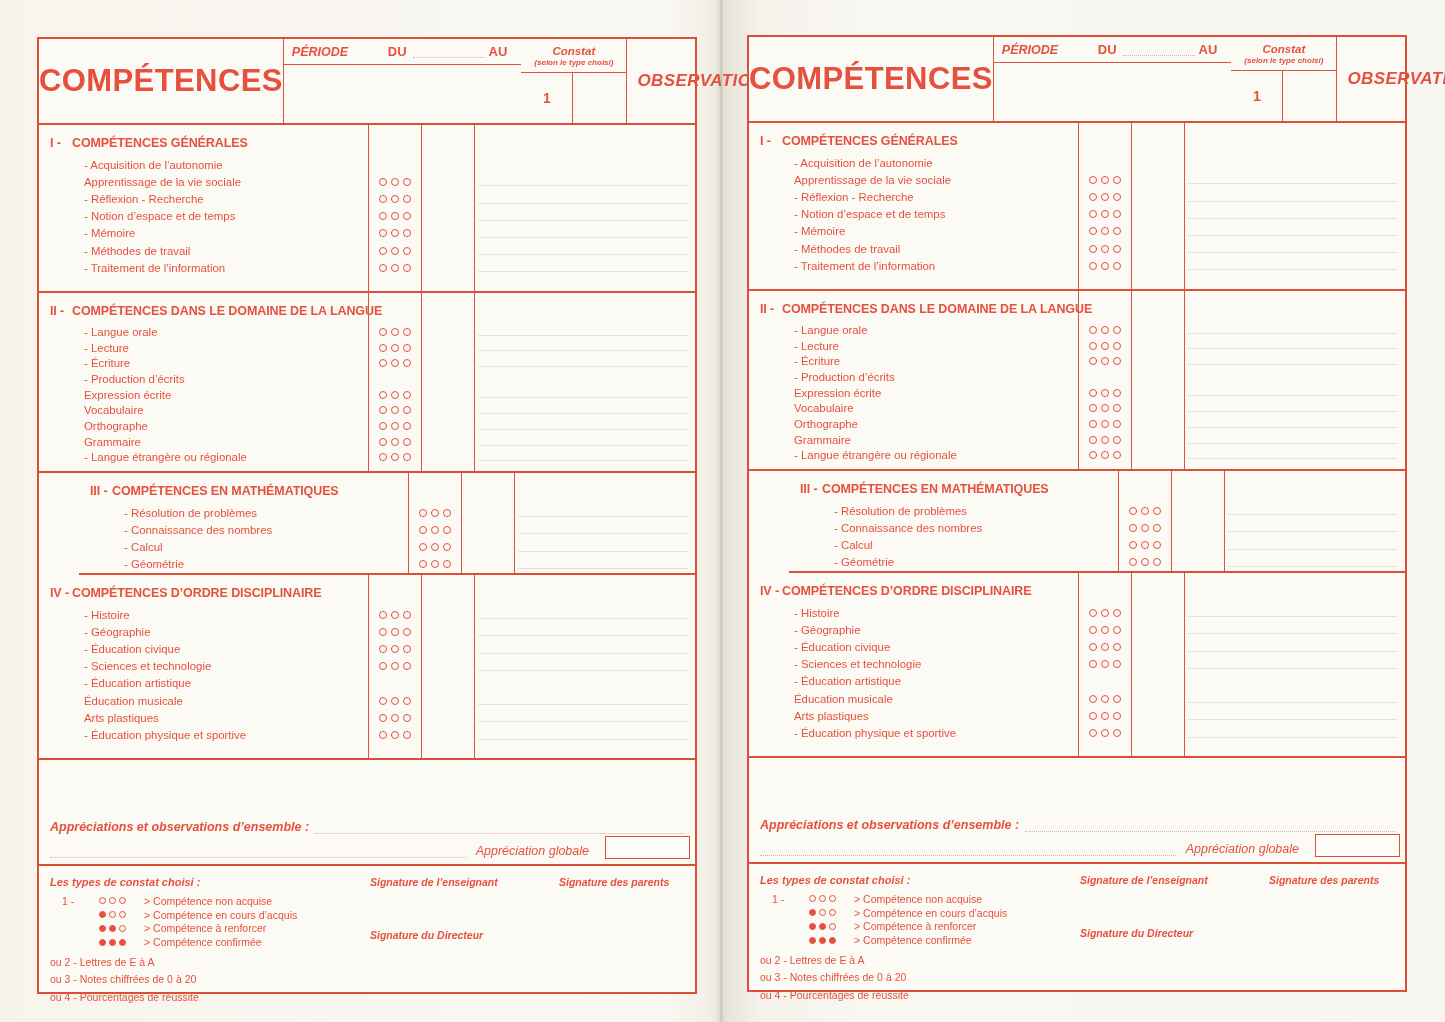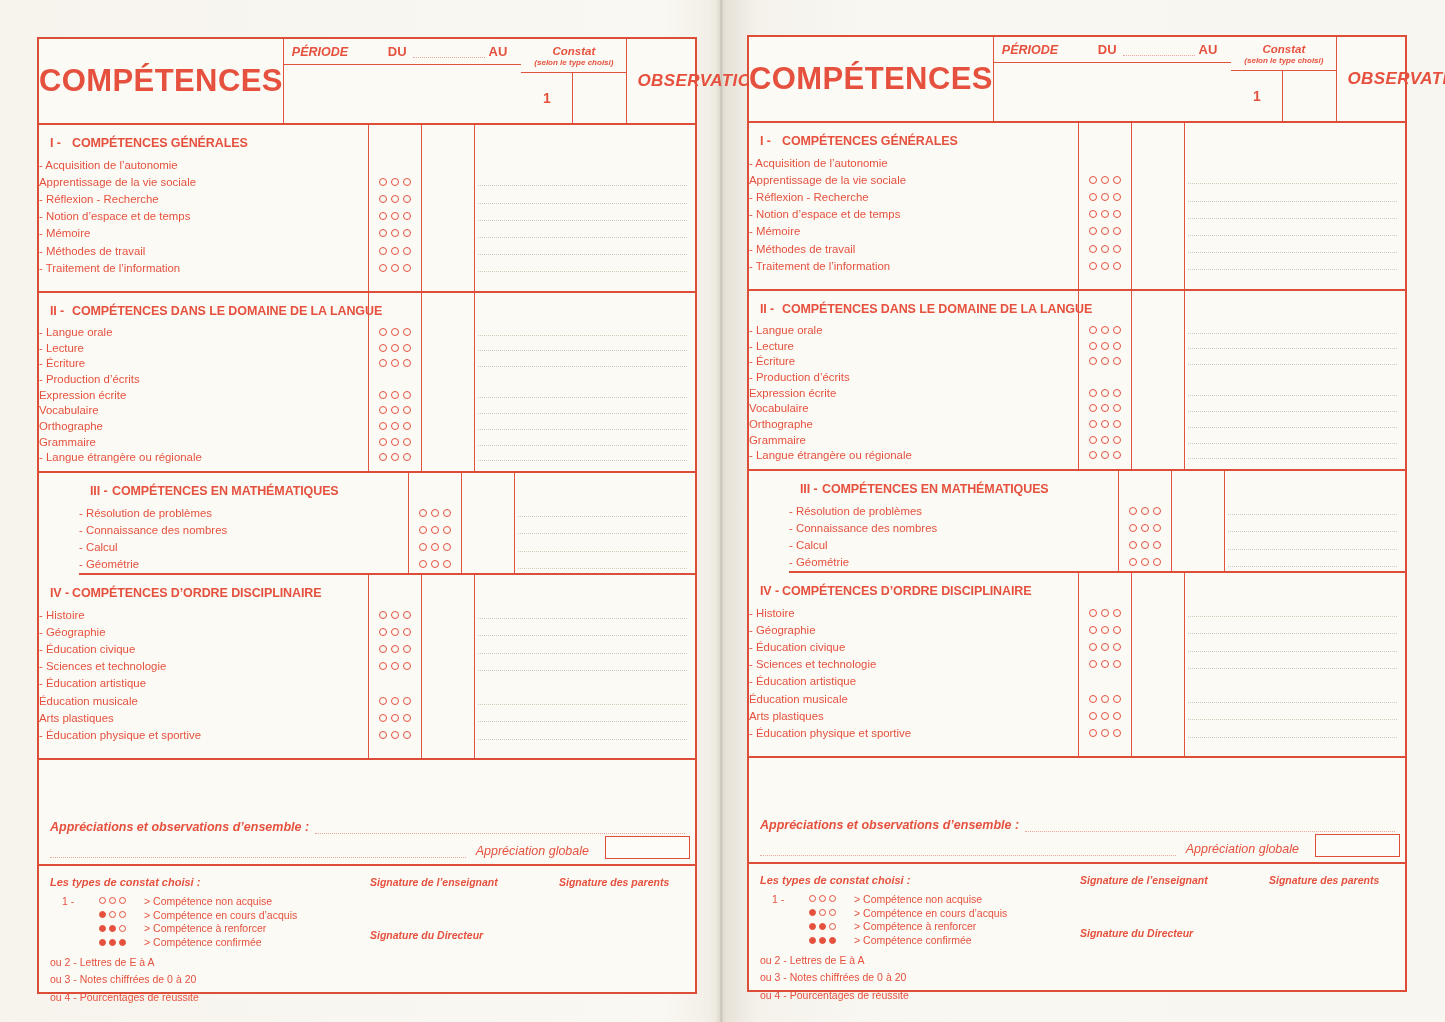--- a/index.html
+++ b/index.html
@@ -46,21 +46,21 @@
 
   
   .sections { flex:none; }
   .section { position:relative; border-bottom:2px solid #dd4e39; overflow:hidden; }
   .sec1 { height:168px; } .sec2 { height:180px; } .sec3 { height:102px;margin-left:40px; } .sec4 { height:185px; }
   .vline { position:absolute; top:0; bottom:0; width:1.4px; background:#e0543e; }
   .sec-title { padding:11px 0 6px 11px; font-weight:bold; font-size:12.5px; letter-spacing:-0.1px; display:flex; }
   .num { width:22px; flex:none; }
   .row { display:flex; align-items:center; height:17.2px; font-size:11.4px; }
   .sec2 .row { height:15.7px; }
-  .lbl { width:329px; flex:none; white-space:nowrap; }
+  .lbl { width:329px; flex:none; padding-left:45px; white-space:nowrap; }
   .row.sub .lbl { }
   .cir { width:53px; flex:none; display:flex; justify-content:center; align-items:center; gap:4px; }
   .gap { width:53px; flex:none; align-self:stretch; }
   .c { width:8px; height:8px; border:1.3px solid #e5513e; border-radius:50%; display:inline-block; background:transparent; }
   .c.f { background:#e5513e; }
   .c.small { width:7px; height:7px; border-width:1.2px; }
   .obs { flex:1; }
   .obs.lined { align-self:flex-end; height:0; margin:0 8px 4px 4px; border-bottom:1.2px dotted #d6cabb; }
 
   

